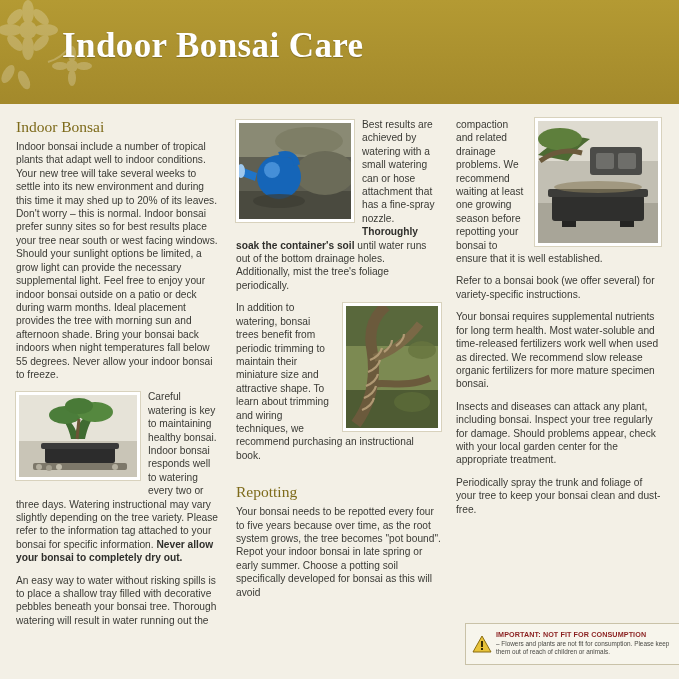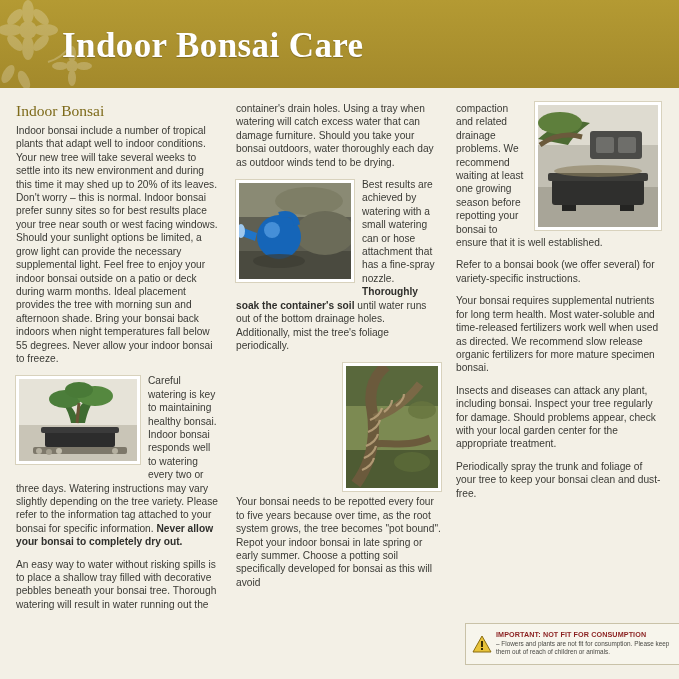--- a/index.html
+++ b/index.html
@@ -16,21 +16,21 @@
   .page {
     position: relative;
     width: 679px;
     height: 679px;
     background: #f3f0e6;
     box-sizing: border-box;
   }
   
   .header {
     position: relative;
-    height: 88px;
+    height: 104px;
     background: #a8912f;
     background: linear-gradient(180deg, #b49a33 0%, #a3892b 100%);
     overflow: hidden;
   }
   .header-ornament {
     position: absolute;
     left: 0;
     top: 0;
     width: 120px;
     height: 92px;
@@ -214,28 +214,27 @@
               <rect x="26" y="52" width="70" height="16" rx="2" fill="#2c2c2c"></rect>
               <rect x="22" y="48" width="78" height="6" rx="2" fill="#3a3a3a"></rect>
               <rect x="14" y="68" width="94" height="7" rx="2" fill="#7d786a"></rect>
               <circle cx="20" cy="72" r="3" fill="#b5b0a0"></circle>
               <circle cx="30" cy="73" r="3" fill="#a39e8e"></circle>
               <circle cx="40" cy="72" r="3" fill="#c0bbab"></circle>
               <circle cx="96" cy="72" r="3" fill="#b5b0a0"></circle>
             </svg>
           </div>
         </div>
-        <p class="txt"><span>Careful watering is key to maintaining healthy bonsai. Indoor bonsai responds well to watering every two or three days. Watering instructions may vary slightly depending on the tree variety. Please refer to the information tag attached to your bonsai for specific information. </span><span class="bold-emph">Never allow your bonsai to completely dry out.</span></p>
+        <p class="txt"><span>Careful watering is key to maintaining healthy bonsai. Indoor bonsai responds well to watering every two or three days. Watering instructional may vary slightly depending on the tree variety. Please refer to the information tag attached to your bonsai for specific information. </span><span class="bold-emph">Never allow your bonsai to completely dry out.</span></p>
         <div class="clear"></div>
         <p class="txt">An easy way to water without risking spills is to place a shallow tray filled with decorative pebbles beneath your bonsai tree. Thorough watering will result in water running out the</p>
       </div>
 
       <div class="col">
 
-        <p class="txt">container's drain holes. Using a tray when watering will catch excess water that can damage furniture. Should you take your bonsai outdoors, water thoroughly each day as outdoor winds tend to be drying.</p>
 
         <div class="photo photo-watering">
           <div class="art">
             <svg width="112" height="96" viewBox="0 0 112 96" preserveAspectRatio="none">
               <rect width="112" height="96" fill="#6f6f63"></rect>
               <rect y="0" width="112" height="34" fill="#8a8a74"></rect>
               <rect y="34" width="112" height="34" fill="#5f5f52"></rect>
               <rect y="68" width="112" height="28" fill="#4a4a3f"></rect>
               <ellipse cx="70" cy="18" rx="34" ry="14" fill="#7e7e66"></ellipse>
               <ellipse cx="86" cy="50" rx="30" ry="22" fill="#6b6b58"></ellipse>
@@ -268,22 +267,24 @@
                 <path d="M22 66 q10 -4 12 -12"></path>
                 <path d="M24 54 q10 -4 12 -12"></path>
                 <path d="M38 46 q8 -6 8 -12"></path>
                 <path d="M50 40 q8 -6 8 -12"></path>
               </g>
               <ellipse cx="66" cy="96" rx="18" ry="10" fill="#5c6b38" opacity="0.8"></ellipse>
               <ellipse cx="76" cy="44" rx="14" ry="9" fill="#66743f" opacity="0.8"></ellipse>
             </svg>
           </div>
         </div>
+        <p class="txt">In addition to watering, bonsai trees benefit from periodic trimming to maintain their miniature size and attractive shape. To learn about trimming and wiring techniques, we recommend purchasing an instructional book.</p>
         <div class="clear"></div>
 
+        <h2 class="sect spaced">Repotting</h2>
         <p class="txt">Your bonsai needs to be repotted every four to five years because over time, as the root system grows, the tree becomes "pot bound". Repot your indoor bonsai in late spring or early summer. Choose a potting soil specifically developed for bonsai as this will avoid</p>
       </div>
 
       <div class="col">
 
         <div class="photo photo-pots">
           <div class="art">
             <svg width="120" height="122" viewBox="0 0 120 122" preserveAspectRatio="none">
               <rect width="120" height="122" fill="#c9c6bb"></rect>
               <rect y="0" width="120" height="40" fill="#dedbd0"></rect>

